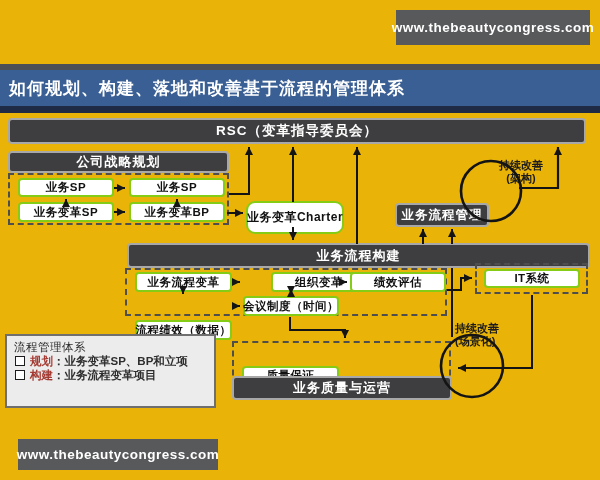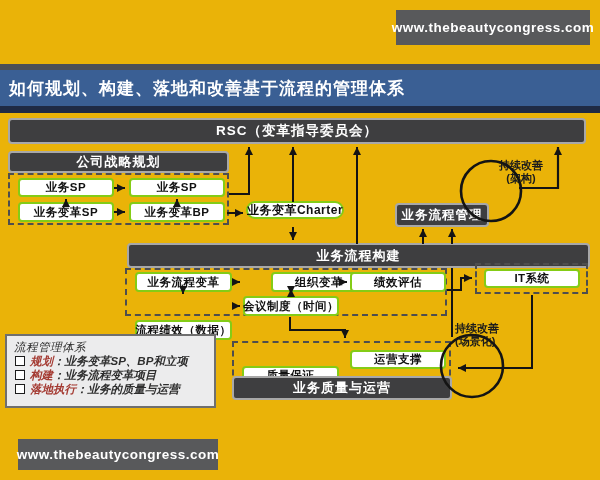--- a/index.html
+++ b/index.html
@@ -48,21 +48,21 @@
 
   <div class="abs dark" style="left:8px;top:118px;width:578px;height:26px;font-size:13.5px;">RSC（变革指导委员会）</div>
 
   <div class="abs dark" style="left:8px;top:151px;width:221px;height:22px;font-size:13px;">公司战略规划</div>
   <div class="abs dash" style="left:8px;top:173px;width:221px;height:52px;"></div>
   <div class="abs wbox" style="left:18px;top:178px;width:96px;height:19px;">业务SP</div>
   <div class="abs wbox" style="left:129px;top:178px;width:96px;height:19px;">业务SP</div>
   <div class="abs wbox" style="left:18px;top:202px;width:96px;height:20px;">业务变革SP</div>
   <div class="abs wbox" style="left:129px;top:202px;width:96px;height:20px;">业务变革BP</div>
 
-  <div class="abs wbox round" style="left:246px;top:201px;width:98px;height:18px;font-size:12px;">业务变革Charter</div>
+  <div class="abs wbox round" style="left:246px;top:201px;width:98px;height:33px;font-size:12px;">业务变革Charter</div>
 
   <div class="abs dark" style="left:395px;top:203px;width:94px;height:24px;font-size:12.5px;">业务流程管理</div>
 
   <div class="abs flabel" style="left:492px;top:159px;width:58px;">
     <div>持续改善</div>
     <div>(架构)</div>
   </div>
 
   <div class="abs dark" style="left:127px;top:243px;width:463px;height:25px;font-size:13px;">业务流程构建</div>
   <div class="abs dash" style="left:125px;top:268px;width:322px;height:48px;"></div>
@@ -75,39 +75,33 @@
   <div class="abs dash" style="left:475px;top:263px;width:113px;height:31px;"></div>
   <div class="abs wbox" style="left:484px;top:269px;width:96px;height:19px;">IT系统</div>
 
   <div class="abs flabel" style="left:455px;top:322px;width:60px;text-align:left;">
     <div>持续改善</div>
     <div>(场景化)</div>
   </div>
 
   <div class="abs dash" style="left:232px;top:341px;width:219px;height:44px;"></div>
   <div class="abs wbox" style="left:242px;top:366px;width:97px;height:19px;">质量保证</div>
-  <div class="abs wbox" style="left:350px;top:350px;width:96px;height:19px;">运营支撑</div>
   <div class="abs dark" style="left:232px;top:376px;width:220px;height:24px;font-size:13px;">业务质量与运营</div>
 
-  <div class="abs legend" style="left:5px;top:334px;width:211px;height:74px;font-style:italic;">
+  <div class="abs legend" style="left:5px;top:334px;width:211px;height:74px;">
     <div class="lg-title">流程管理体系</div>
     <div class="lg-row">
       <span class="cb"></span>
       <span class="lg-term">规划</span>
       <span class="lg-desc">：业务变革SP、BP和立项</span>
     </div>
     <div class="lg-row">
       <span class="cb"></span>
       <span class="lg-term">构建</span>
       <span class="lg-desc">：业务流程变革项目</span>
-    </div>
-    <div class="lg-row">
-      <span class="cb"></span>
-      <span class="lg-term">落地执行</span>
-      <span class="lg-desc">：业务的质量与运营</span>
     </div>
   </div>
 
   <div class="abs wm" style="left:18px;top:439px;width:200px;height:31px;">www.thebeautycongress.com</div>
 
   <svg class="layer" width="600" height="480" viewBox="0 0 600 480">
     <defs>
       <marker id="ah" markerUnits="userSpaceOnUse" markerWidth="10" markerHeight="9" refX="8" refY="4" orient="auto">
         <path d="M0,0 L8,4 L0,8 Z" fill="#141414"></path>
       </marker>

